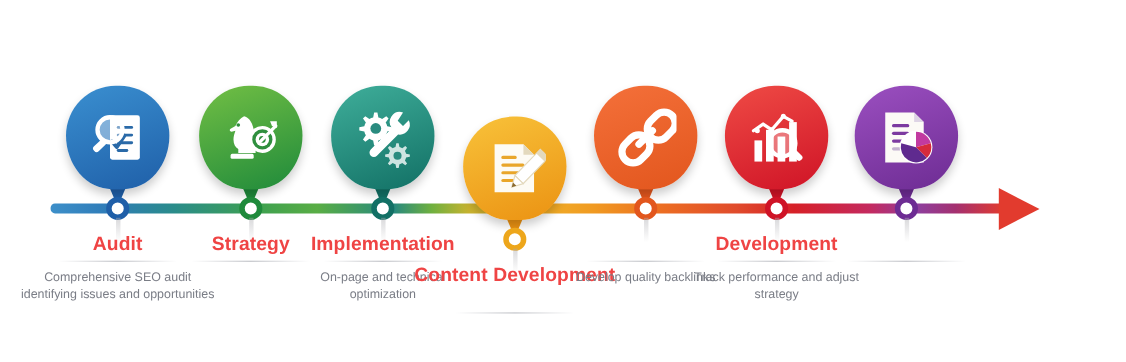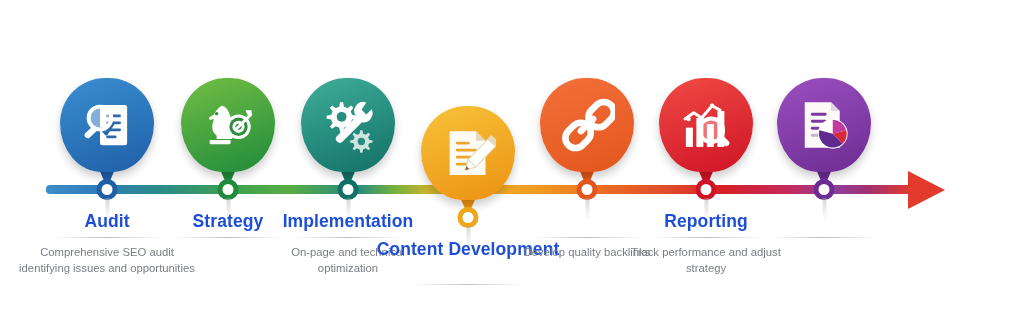--- a/index.html
+++ b/index.html
@@ -130,21 +130,21 @@
   }
 
   
   .step-title {
     position: absolute;
     left: 0;
     width: 100%;
     top: 211px;
     font-size: 17.5px;
     font-weight: bold;
-    color: #1d4ed8;
+    color: #ef4444;
     line-height: 20px;
     letter-spacing: 0.1px;
   }
 
   .title-rule {
     position: absolute;
     left: 50%;
     transform: translateX(-50%);
     width: 108px;
     height: 1px;
@@ -301,21 +301,21 @@
       <circle cx="12" cy="25" r="2.6" fill="#ffffff"></circle>
       <circle cx="27" cy="24" r="2.6" fill="#ffffff"></circle>
       <circle cx="39" cy="10" r="2.6" fill="#ffffff"></circle>
       <circle cx="38" cy="38" r="13.5" fill="rgba(255,255,255,0.35)" stroke="#ffffff" stroke-width="4.5"></circle>
       <rect x="47" y="47" width="13" height="6.5" rx="3" fill="#ffffff" transform="rotate(44 53 50)"></rect>
     </svg>
             </span>
       </div>
     </div>
     <div class="node" style="border-color:#cf1326"></div>
-    <div class="step-title">Reporting</div>
+    <div class="step-title">Development</div>
     <div class="title-rule"></div>
     <div class="step-desc">Track performance and adjust strategy</div>
   </div>
       <div class="step t1" style="left: 724px;">
     <div class="pin-wrap">
       <div class="pin-tail" style="color:#6d2c93"></div>
       <div class="pin-body" style="background:linear-gradient(160deg, #9b4fc0 0%, #6d2c93 100%)">
         <span class="pin-icon">
     <svg viewBox="0 0 64 64" fill="none">
       <path d="M10 6 h30 l10 10 v42 H10 z" fill="#fcfaf6"></path>

